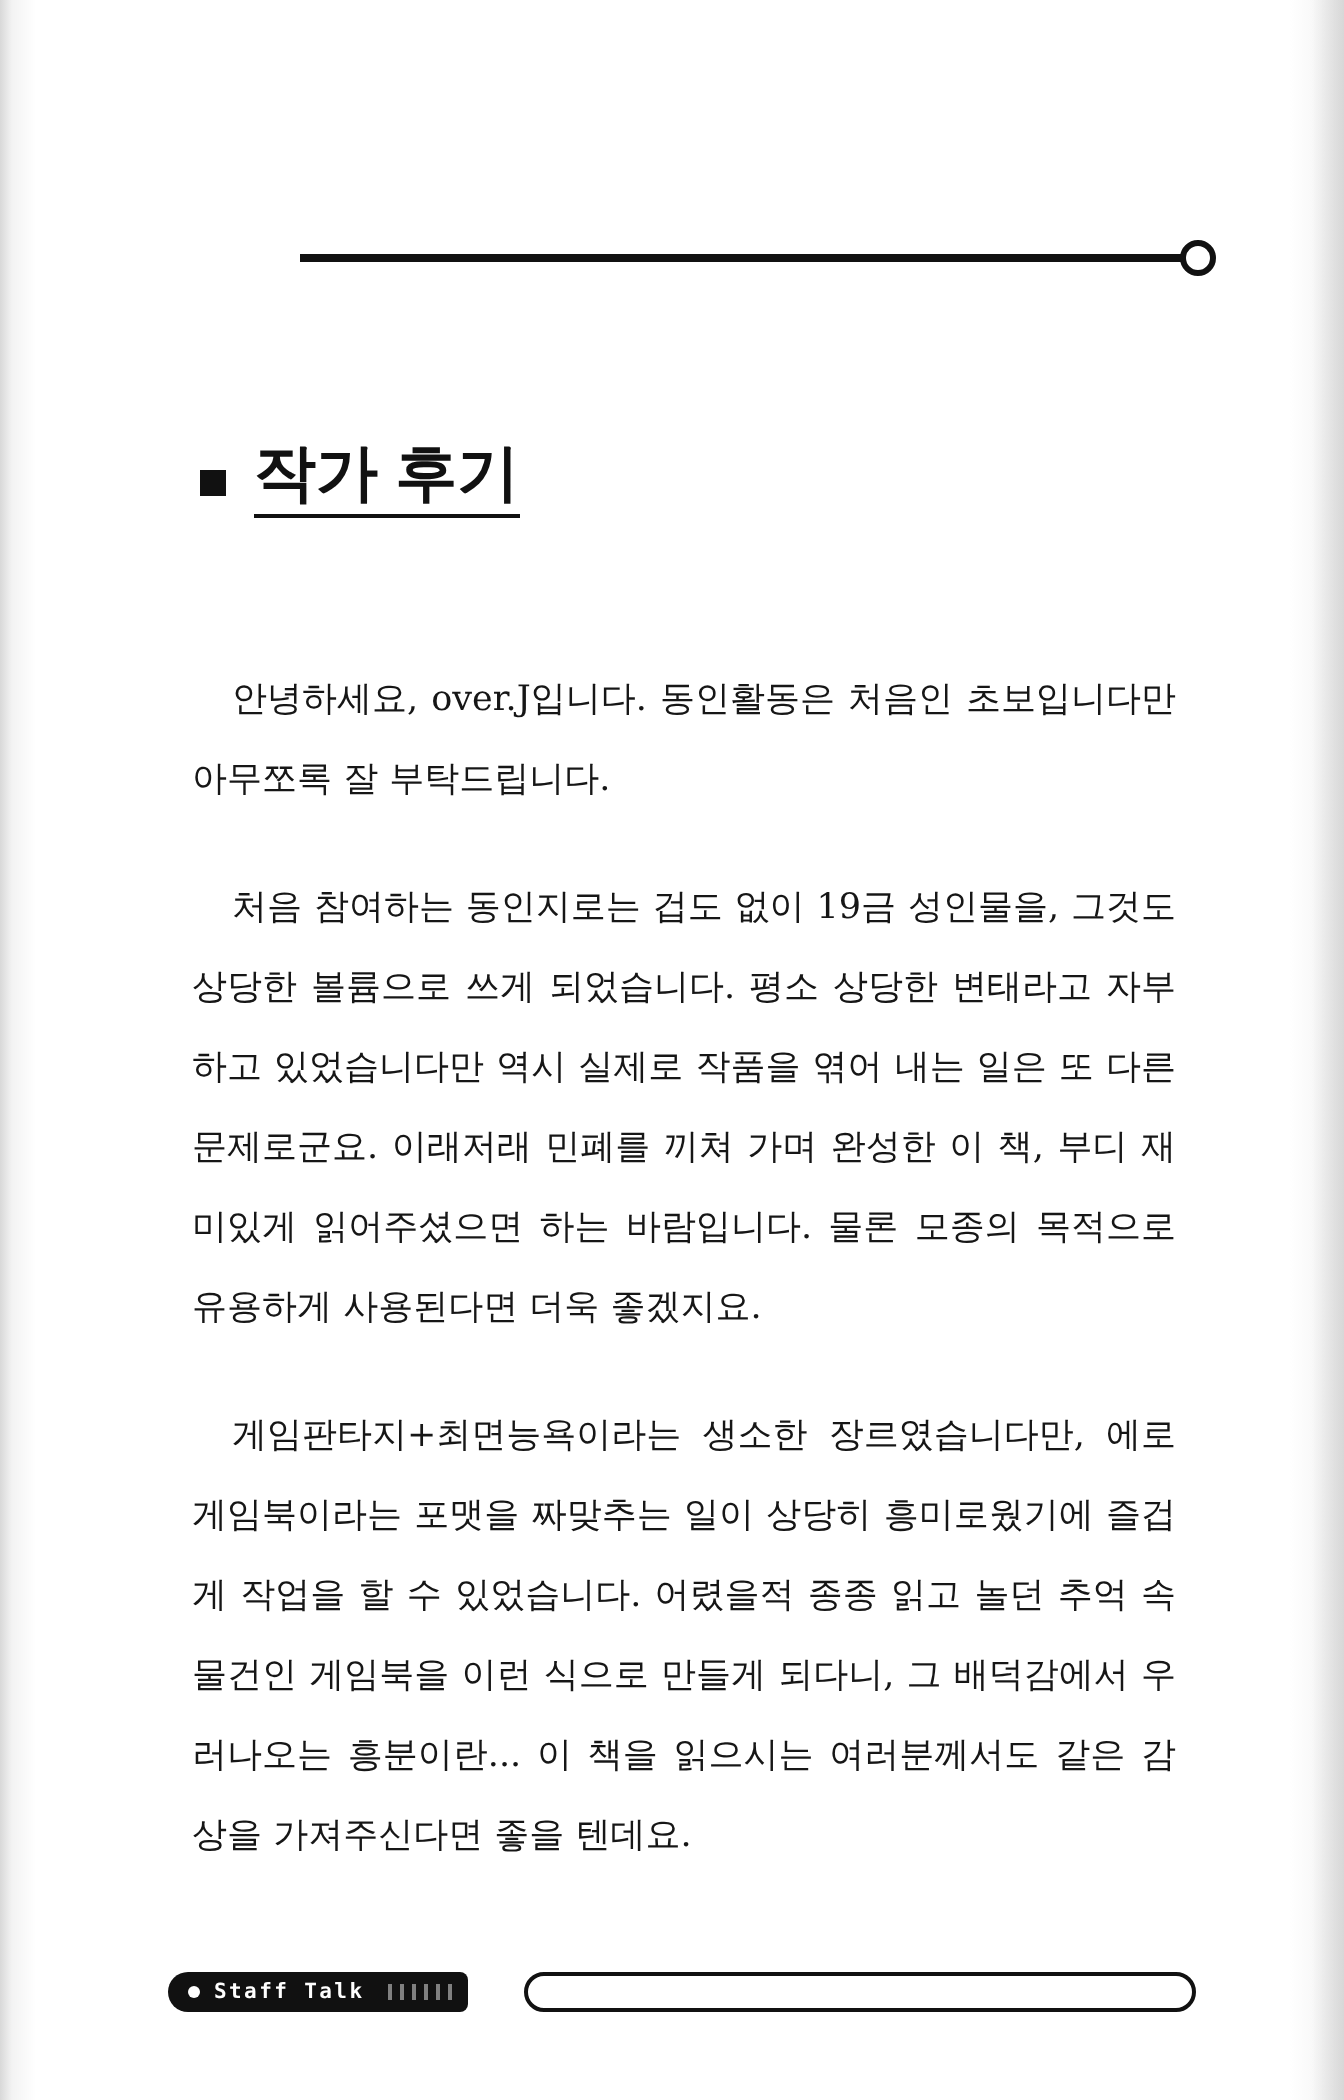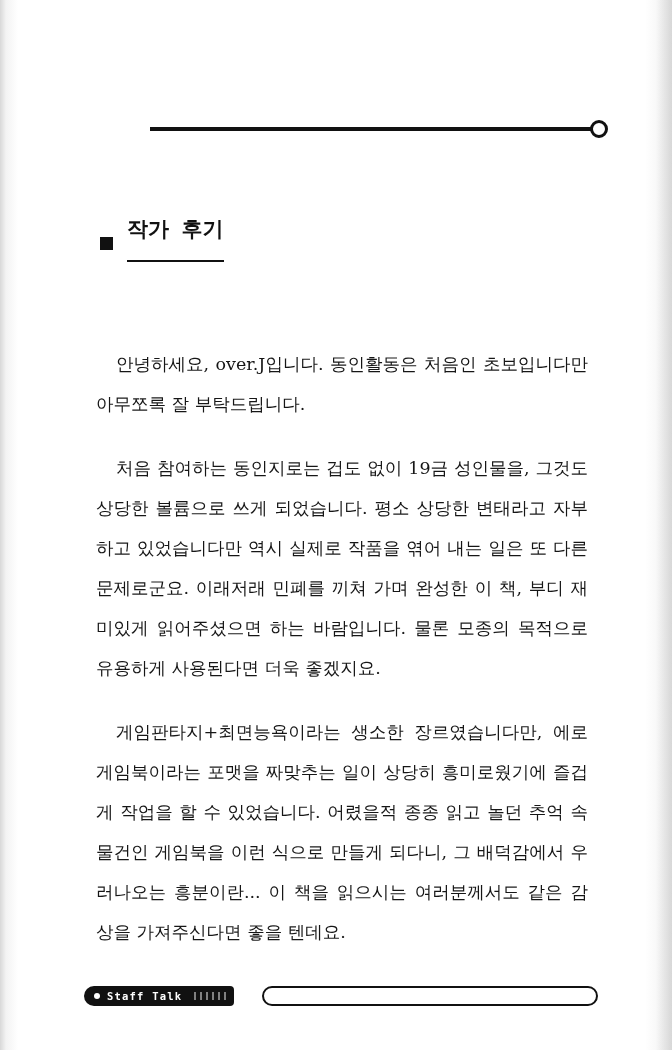--- a/index.html
+++ b/index.html
@@ -91,35 +91,35 @@
     gap: 14px;
   }
   .bullet-square {
     width: 13px;
     height: 13px;
     background: #111;
     display: inline-block;
     transform: translateY(3px);
   }
   .section-title {
-    font-family: Liberation Mono, monospace;
+    font-family: Liberation Sans, sans-serif;
     font-weight: 700;
-    font-size: 21px;
+    font-size: 31px;
     line-height: 1.2;
     color: #111;
     border-bottom: 2.5px solid #111;
-    padding-bottom: 17px;
+    padding-bottom: 2px;
   }
 
   
   .body-text {
     position: absolute;
     left: 96px;
     right: 84px;
-    top: 344px;
+    top: 330px;
     font-family: "DejaVu Serif", serif;
     font-size: 17.5px;
     line-height: 40px;
     color: #161616;
     text-align: justify;
     text-justify: inter-character;
   }
   .para {
     margin: 0 0 24px 0;
     text-indent: 20px;

